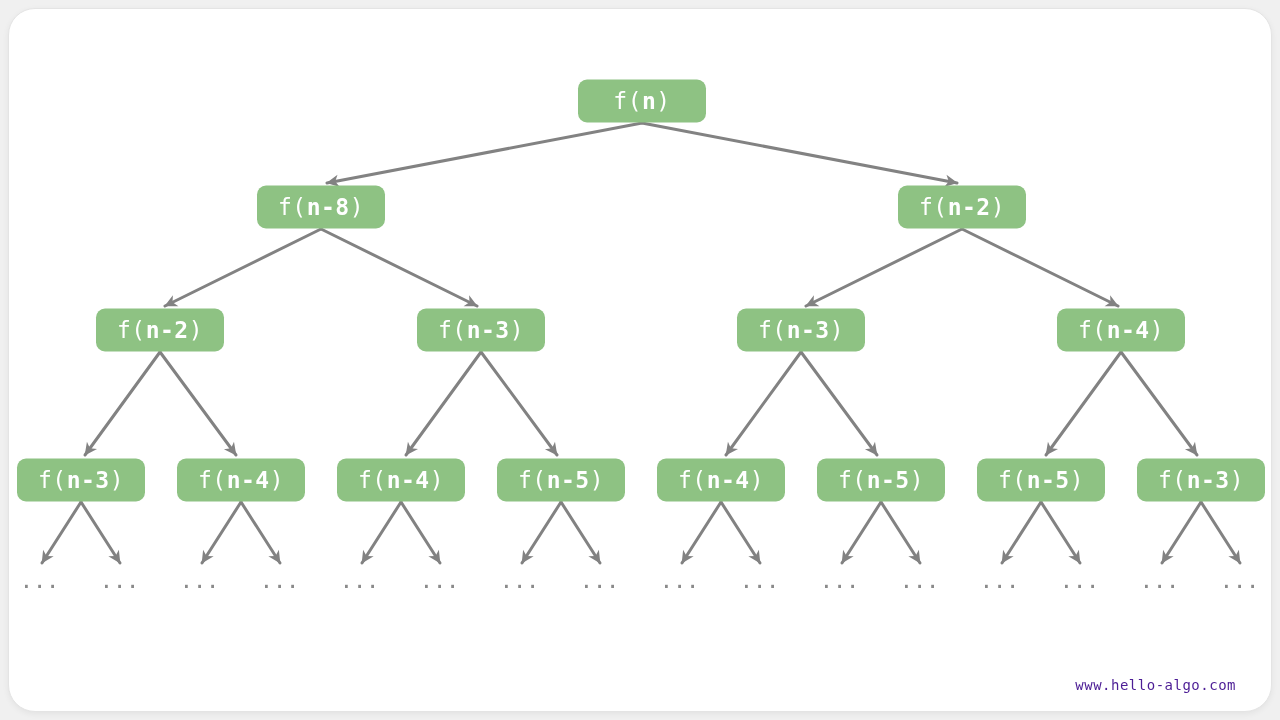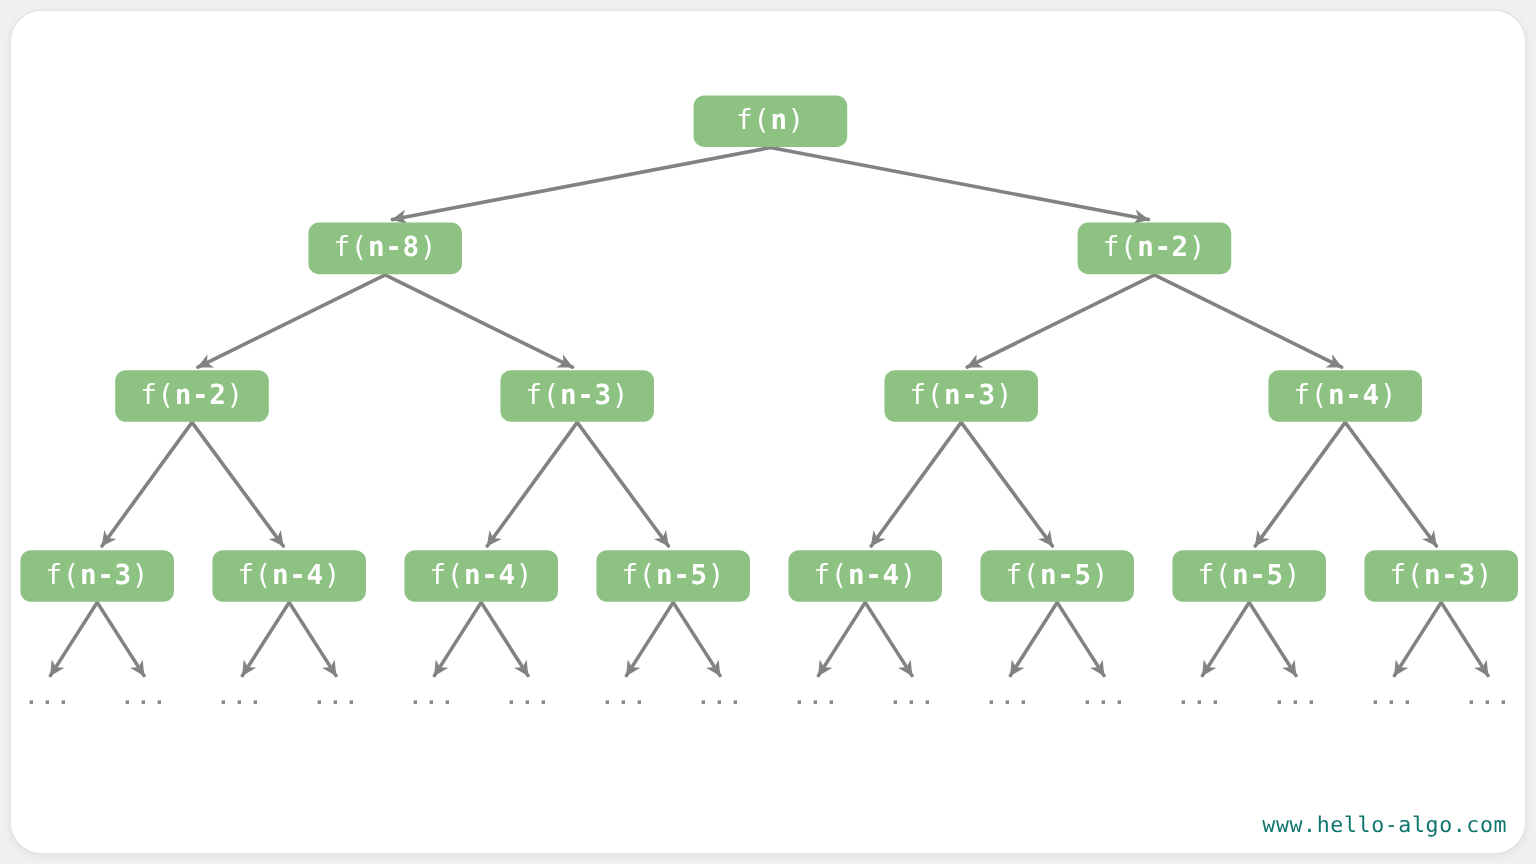--- a/index.html
+++ b/index.html
@@ -41,23 +41,23 @@
     top: 585px;
     transform: translate(-50%, -66%);
     color: #8a8a8a;
     font-weight: 700;
     font-size: 17px;
     letter-spacing: 3px;
     white-space: nowrap;
   }
   .watermark {
     position: absolute;
-    top: 677px; right: 24px;
-    color: #0f766e;
-    font-size: 18px;
+    top: 677px; right: 44px;
+    color: #4c1d95;
+    font-size: 14px;
     letter-spacing: 0.5px;
   }
 </style>
 </head>
 <body>
 
 <div class="stage">
   <div class="card"></div>
 
   <svg class="arrows" viewBox="0 0 1280 720" aria-hidden="true">

